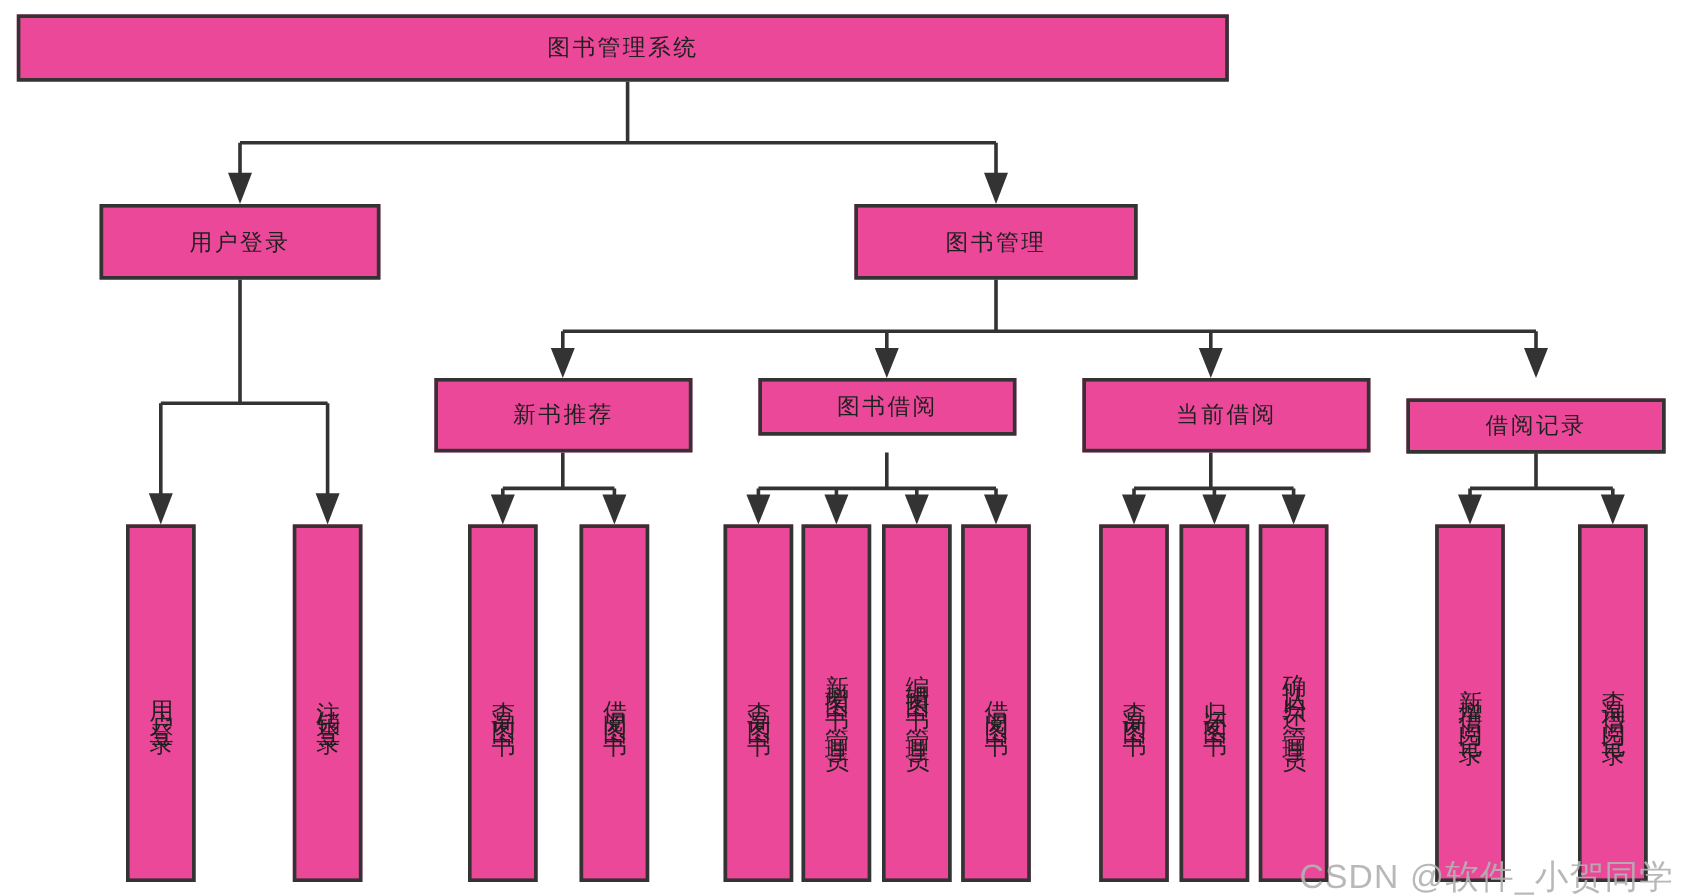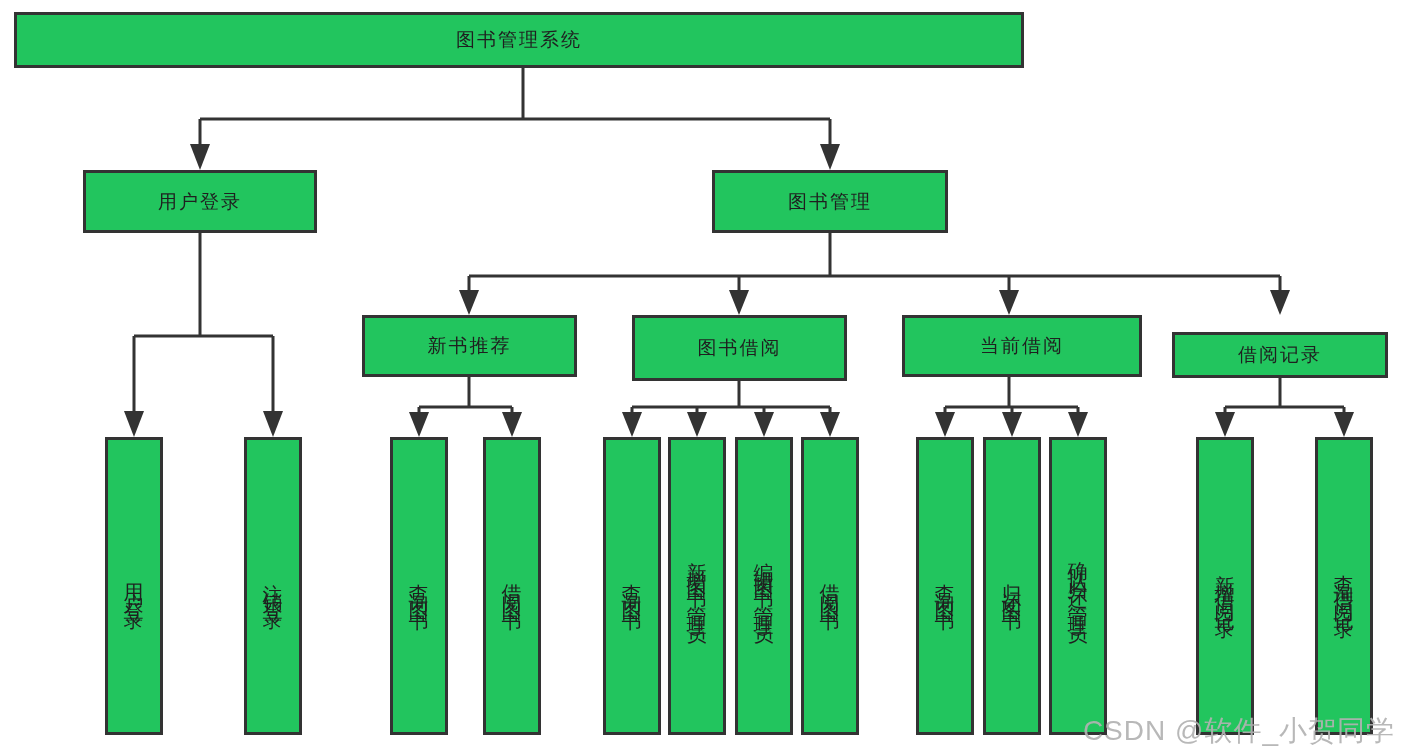--- a/index.html
+++ b/index.html
@@ -17,21 +17,21 @@
   }
   .connectors {
     position: absolute;
     left: 0;
     top: 0;
     z-index: 1;
   }
   .box {
     position: absolute;
     box-sizing: border-box;
-    background: #22c55e;
+    background: #ec4899;
     border: 3px solid #333333;
     display: flex;
     align-items: center;
     justify-content: center;
     color: #1f1f1f;
     z-index: 2;
   }
   .h-label {
     font-size: 19px;
     letter-spacing: 2px;
@@ -108,21 +108,21 @@
   <div class="box" style="left:83px; top:170px; width:234px; height:63px;">
     <span class="h-label">用户登录</span>
   </div>
   <div class="box" style="left:712px; top:170px; width:236px; height:63px;font-family:Liberation Serif, serif;">
     <span class="h-label">图书管理</span>
   </div>
 
   <div class="box" style="left:362px; top:315px; width:215px; height:62px;">
     <span class="h-label">新书推荐</span>
   </div>
-  <div class="box" style="left:632px; top:315px; width:215px; height:66px;">
+  <div class="box" style="left:632px; top:315px; width:215px; height:48px;">
     <span class="h-label">图书借阅</span>
   </div>
   <div class="box" style="left:902px; top:315px; width:240px; height:62px;">
     <span class="h-label">当前借阅</span>
   </div>
   <div class="box" style="left:1172px; top:332px; width:216px; height:46px;">
     <span class="h-label">借阅记录</span>
   </div>
 
   <div class="box leaf" style="left:105px; top:437px; width:58px; height:298px;">

